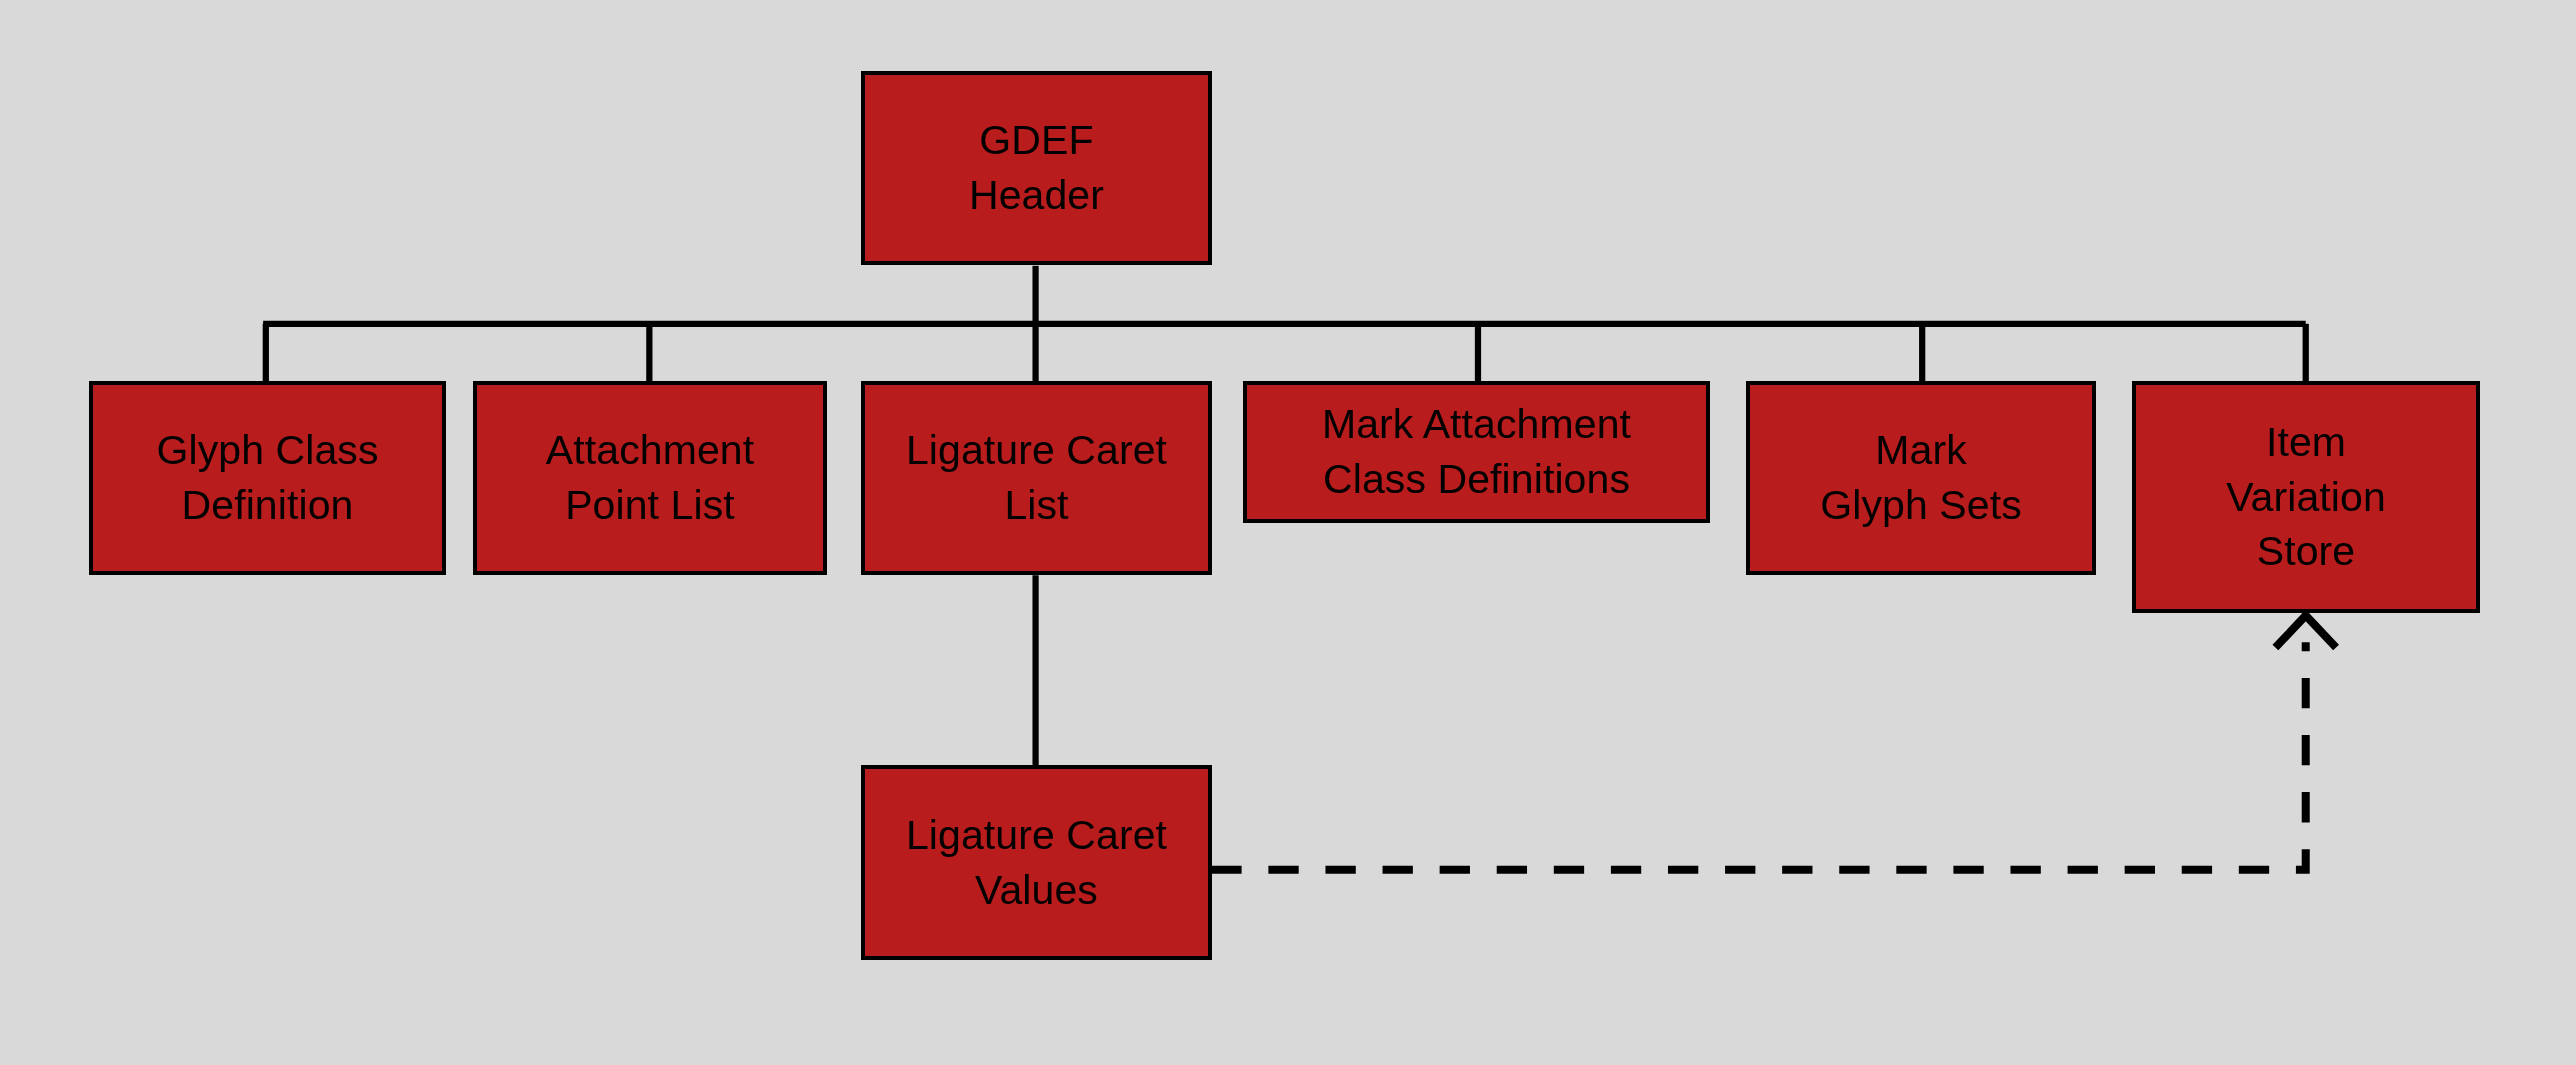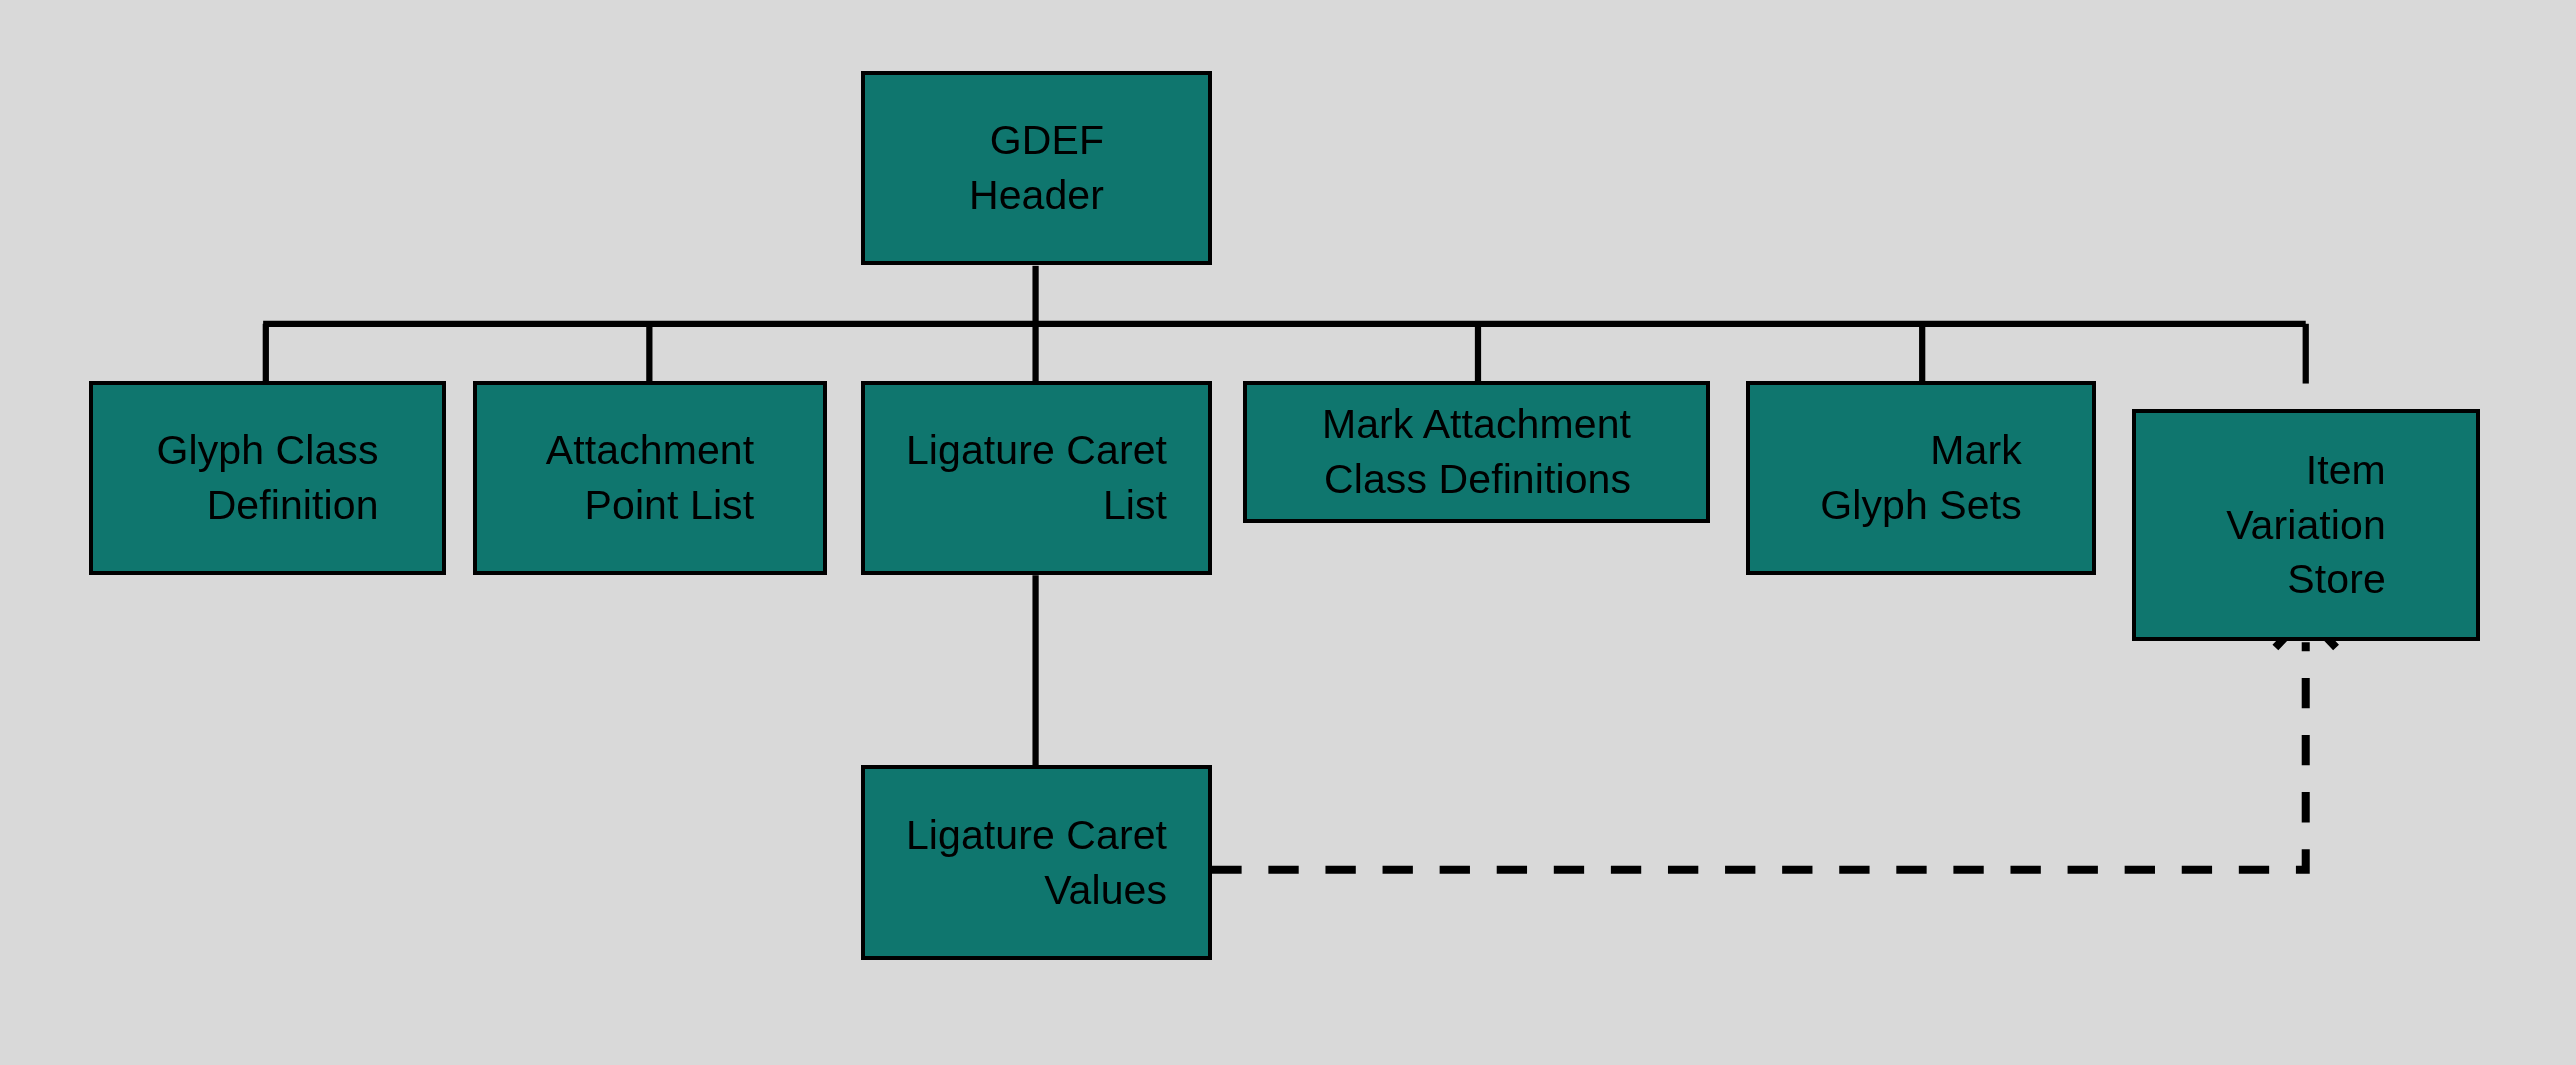--- a/index.html
+++ b/index.html
@@ -22,26 +22,26 @@
   #edge-layer {
     position: absolute;
     left: 0;
     top: 0;
     width: 2576px;
     height: 1065px;
   }
   .node {
     position: absolute;
     box-sizing: border-box;
-    background: #0f766e;
+    background: #b91c1c;
     border: 4.5px solid #000000;
     display: flex;
     align-items: center;
     justify-content: center;
-    text-align: right;
+    text-align: center;
     color: #000000;
     font-size: 41px;
     line-height: 1.33;
     white-space: pre-line;
     letter-spacing: 0.1px;
     z-index: 2;
   }
 </style>
 </head>
 <body>
@@ -90,21 +90,21 @@
   <div class="node" style="left:1243px; top:381px; width:467px; height:142px;">
     <span>Mark Attachment
 Class Definitions</span>
   </div>
 
   <div class="node" style="left:1746px; top:381px; width:350px; height:194px;">
     <span>Mark
 Glyph Sets</span>
   </div>
 
-  <div class="node" style="left:2132px; top:381px; width:348px; height:232px;margin-top:28px;">
+  <div class="node" style="left:2132px; top:381px; width:348px; height:232px;">
     <span>Item
 Variation
 Store</span>
   </div>
 
   <div class="node" style="left:861px; top:765px; width:351px; height:195px;">
     <span>Ligature Caret
 Values</span>
   </div>
 

